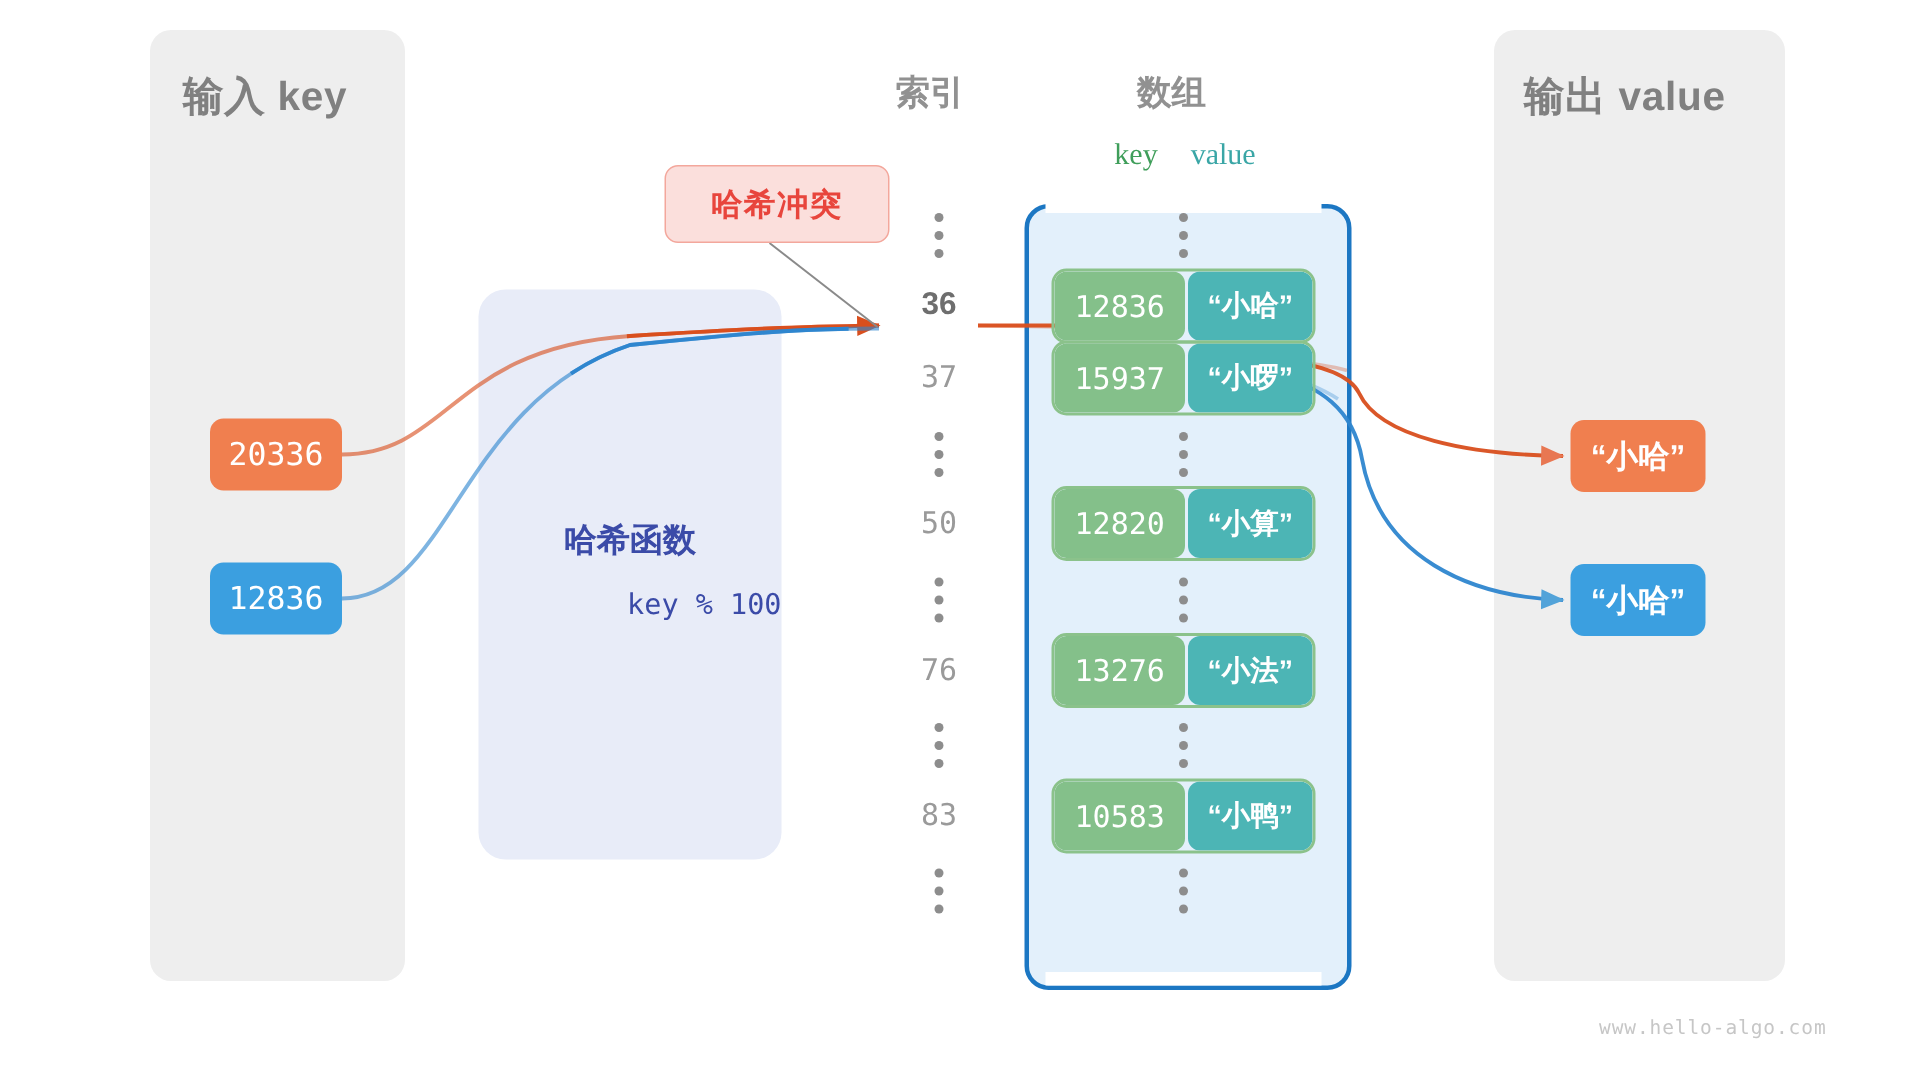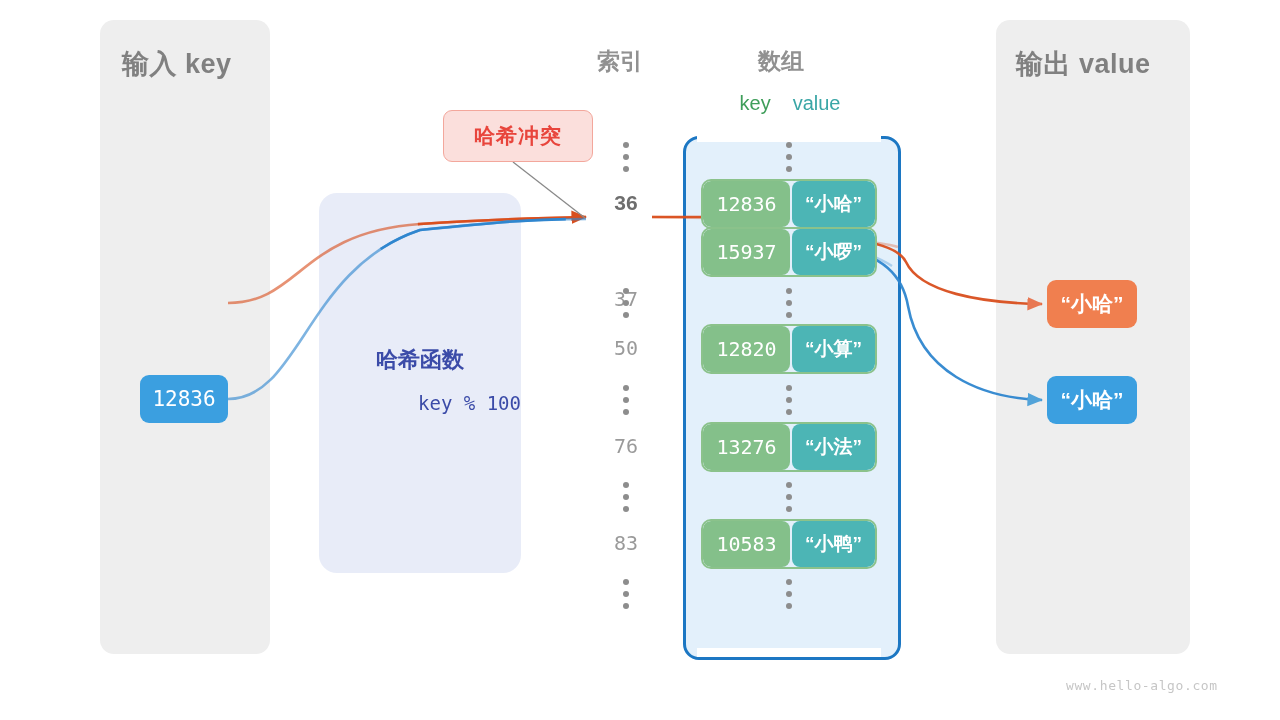--- a/index.html
+++ b/index.html
@@ -48,21 +48,21 @@
 
   
   .col-head{
     position:absolute;font-size:23px;font-weight:bold;color:#919191;
     white-space:nowrap;
   }
   #head-index{left:597px;top:46px;}
   #head-array{left:758px;top:46px;}
   #head-kv{
     position:absolute;left:684px;top:92px;width:212px;text-align:center;
-    font-size:20px;font-family:Liberation Sans, sans-serif;
+    font-size:20px;font-family:Liberation Serif, serif;
   }
   #head-kv .k{color:#3f9e5a;}
   #head-kv .v{color:#3aa6a6;}
 
   
   #index-col{position:absolute;left:580px;top:130px;width:92px;height:528px;}
   .idx-row{
     position:absolute;left:0;width:92px;text-align:center;
     font-size:20px;color:#9a9a9a;
     font-family:"DejaVu Sans Mono","Liberation Mono",monospace;
@@ -202,21 +202,21 @@
     <div class="vdots" style="left: 786px; top: 142px;">
       <i></i>
       <i></i>
       <i></i>
     </div>
     <div class="idx-row hl" style="left: 580px; top: 190.6px;">36</div>
     <div class="pair" style="left: 701px; top: 178.6px;">
       <div class="cell key">12836</div>
       <div class="cell val">“小哈”</div>
     </div>
-    <div class="idx-row" style="left: 580px; top: 239.2px; margin-top: 48px;">37</div>
+    <div class="idx-row" style="left: 580px; top: 239.2px;">37</div>
     <div class="pair" style="left: 701px; top: 227.2px;">
       <div class="cell key">15937</div>
       <div class="cell val">“小啰”</div>
     </div>
     <div class="vdots" style="left: 623px; top: 287.8px;">
       <i></i>
       <i></i>
       <i></i>
     </div>
     <div class="vdots" style="left: 786px; top: 287.8px;">
@@ -262,16 +262,17 @@
     <div class="vdots" style="left: 623px; top: 579.4px;">
       <i></i>
       <i></i>
       <i></i>
     </div>
     <div class="vdots" style="left: 786px; top: 579.4px;">
       <i></i>
       <i></i>
       <i></i>
     </div>
+    <div class="chip num orange" style="left: 140px; top: 279px; width: 88px;">20336</div>
     <div class="chip num blue" style="left: 140px; top: 375px; width: 88px;">12836</div>
     <div class="chip word orange" style="left: 1047px; top: 280px; width: 90px;">“小哈”</div>
     <div class="chip word blue" style="left: 1047px; top: 376px; width: 90px;">“小哈”</div>
   </div>
 
 </body></html>

